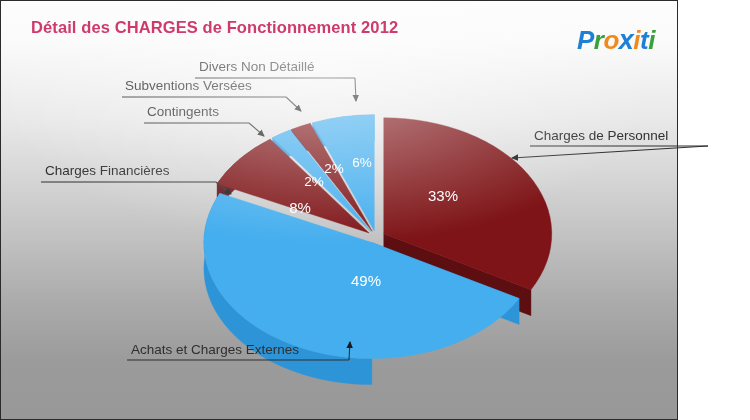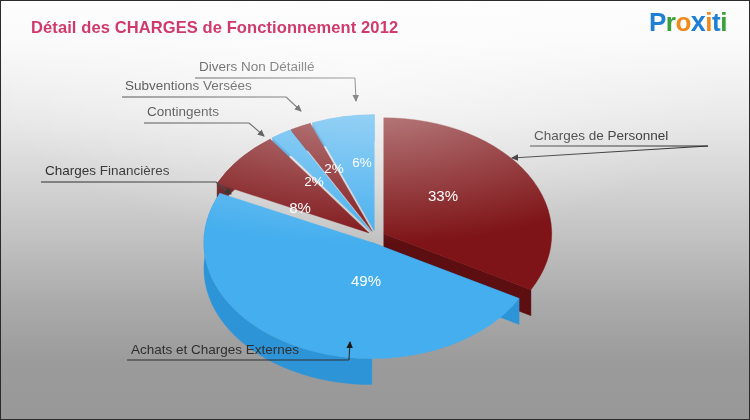--- a/index.html
+++ b/index.html
@@ -1,39 +1,39 @@
 <!DOCTYPE html>
 <html><head>
 <meta charset="utf-8">
 <style>
   html,body{margin:0;padding:0;}
   body{
     width:750px;height:420px;overflow:hidden;
     font-family:"Liberation Sans", sans-serif;
   }
   #page{
-    position:relative;width:750px;height:420px;box-sizing:border-box;
+    position:relative;width:678px;height:420px;box-sizing:border-box;
     border:1px solid #2b2b2b;
     background:linear-gradient(to bottom, #fdfdfd 0%, #fafafa 10%, #e9e9e9 28%, #d6d6d6 42%, #c4c4c4 55%, #ababab 72%, #9b9b9b 86%, #989898 100%);
     padding-left:40px;
   }
   
   #sheen{
     position:absolute;inset:0;pointer-events:none;
     background:radial-gradient(ellipse 80% 65% at 48% 18%, rgba(255,255,255,.55) 0%, rgba(255,255,255,0) 62%);
   }
   #title{
     position:absolute;left:30px;top:17px;
     font-size:16.5px;font-weight:bold;color:#cf3a6c;
     letter-spacing:.1px;white-space:nowrap;
   }
   #logo{
-    position:absolute;right:22px;top:8px;
+    position:absolute;right:22px;top:26px;
     font-size:26px;font-weight:bold;letter-spacing:-.5px;
-    white-space:nowrap;line-height:1;
+    white-space:nowrap;line-height:1;font-style:italic;
   }
   #logo span{display:inline-block;}
   #logo .lx{font-size:27px;font-weight:bold;}
   #footer{
     position:absolute;left:0;right:0;top:384px;text-align:center;
     color:#4a4ad0;font-size:11px;font-weight:bold;letter-spacing:.2px;
   }
   svg#chart{position:absolute;left:0;top:0;width:750px;height:420px;}
   .callout-text{
     font-family:"Liberation Sans", sans-serif;

